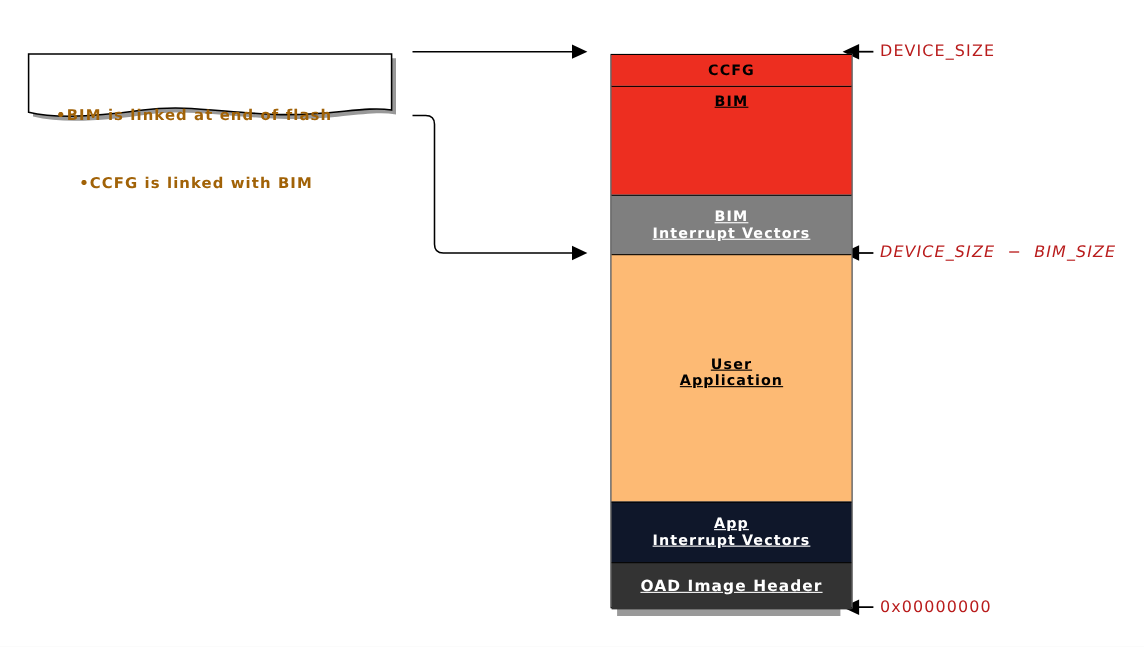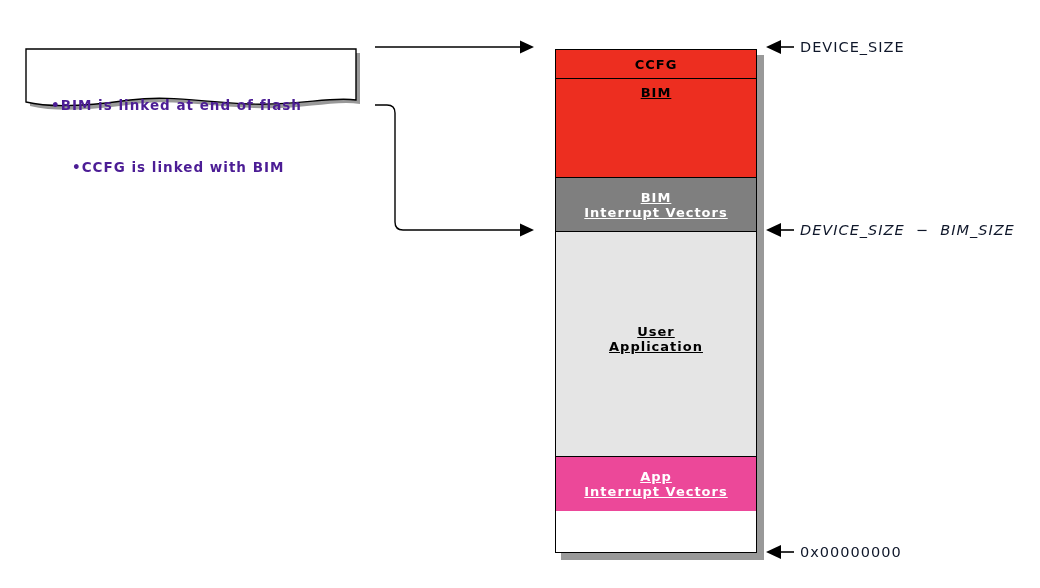--- a/index.html
+++ b/index.html
@@ -6,58 +6,58 @@
   #canvas{
     position:relative;width:1040px;height:588px;background:#ffffff;
     font-family:"DejaVu Sans",sans-serif;overflow:hidden;
     outline:1px solid #e0e0e0;
   }
   svg.overlay{position:absolute;left:0;top:0;width:1040px;height:588px;pointer-events:none;}
 
   
   .note-text{
     position:absolute;left:26px;top:64px;width:330px;
-    font-size:13.5px;font-weight:bold;letter-spacing:1px;color:#4c1d95;
+    font-size:13.5px;font-weight:bold;letter-spacing:1px;color:#a16207;
     line-height:16.5px;white-space:pre;
   }
   .note-line1{display:block;padding-left:25px;}
   .note-line2{display:block;padding-left:46px;margin-top:12px;}
 
   
   .flash-shadow{
     position:absolute;left:561px;top:55px;width:203px;height:505px;
     background:#999999;
   }
   .flash-title{
     position:absolute;left:555px;top:25px;width:202px;text-align:center;
     font-size:14px;font-weight:bold;letter-spacing:0.5px;color:#000;
   }
   .flash-column{
-    position:absolute;left:555px;top:49px;width:202px;height:504px;
+    position:absolute;left:555px;top:49px;width:220px;height:504px;
     border:1px solid #000;box-sizing:border-box;background:#fff;
   }
   .flash-section{
     box-sizing:border-box;width:100%;
     display:flex;flex-direction:column;align-items:center;justify-content:center;
     font-size:13px;font-weight:bold;letter-spacing:1px;text-align:center;
     line-height:15px;
   }
   .flash-section + .flash-section{border-top:1px solid #000;text-decoration:underline;}
   .flash-section span:empty{display:none;}
   .sec-ccfg{height:28px;}
   .sec-bim{height:99px;justify-content:flex-start;padding-top:6px;}
   .sec-bim-vectors{height:54px;}
   .sec-user-app{height:225px;padding-bottom:10px;}
   .sec-app-vectors{height:55px;}
   .sec-oad{height:43px;font-size:14px;letter-spacing:1px;}
 
   
   .addr-label{
     position:absolute;left:800px;transform:translateY(-50%);
-    font-size:14.5px;letter-spacing:1px;color:#0f172a;white-space:pre;
+    font-size:14.5px;letter-spacing:1px;color:#b91c1c;white-space:pre;
   }
   .addr-top{top:47px;}
   .addr-mid{top:230px;font-style:italic;}
   .addr-bottom{top:552px;}
 </style>
 </head>
 <body>
 
 <div id="canvas">
 
@@ -101,27 +101,31 @@
 
     </div>
     <div class="flash-section sec-bim" style="background: rgb(237, 46, 32); color: rgb(0, 0, 0);">
       <span>BIM</span>
 
     </div>
     <div class="flash-section sec-bim-vectors" style="background: rgb(127, 127, 127); color: rgb(255, 255, 255);">
       <span>BIM</span>
       <span>Interrupt Vectors</span>
     </div>
-    <div class="flash-section sec-user-app" style="background: #e5e5e5; color: rgb(0, 0, 0);">
+    <div class="flash-section sec-user-app" style="background: #fdba74; color: rgb(0, 0, 0);">
       <span>User</span>
       <span>Application</span>
     </div>
-    <div class="flash-section sec-app-vectors" style="background: #ec4899; color: rgb(255, 255, 255);">
+    <div class="flash-section sec-app-vectors" style="background: #0f172a; color: rgb(255, 255, 255);">
       <span>App</span>
       <span>Interrupt Vectors</span>
+    </div>
+    <div class="flash-section sec-oad" style="background: rgb(51, 51, 51); color: rgb(255, 255, 255);">
+      <span>OAD Image Header</span>
+
     </div>
   </div>
 
   <div class="addr-label addr-top">DEVICE_SIZE</div>
   <div class="addr-label addr-mid">DEVICE_SIZE  −  BIM_SIZE</div>
   <div class="addr-label addr-bottom">0x00000000</div>
 
 </div>
 
 </body></html>

